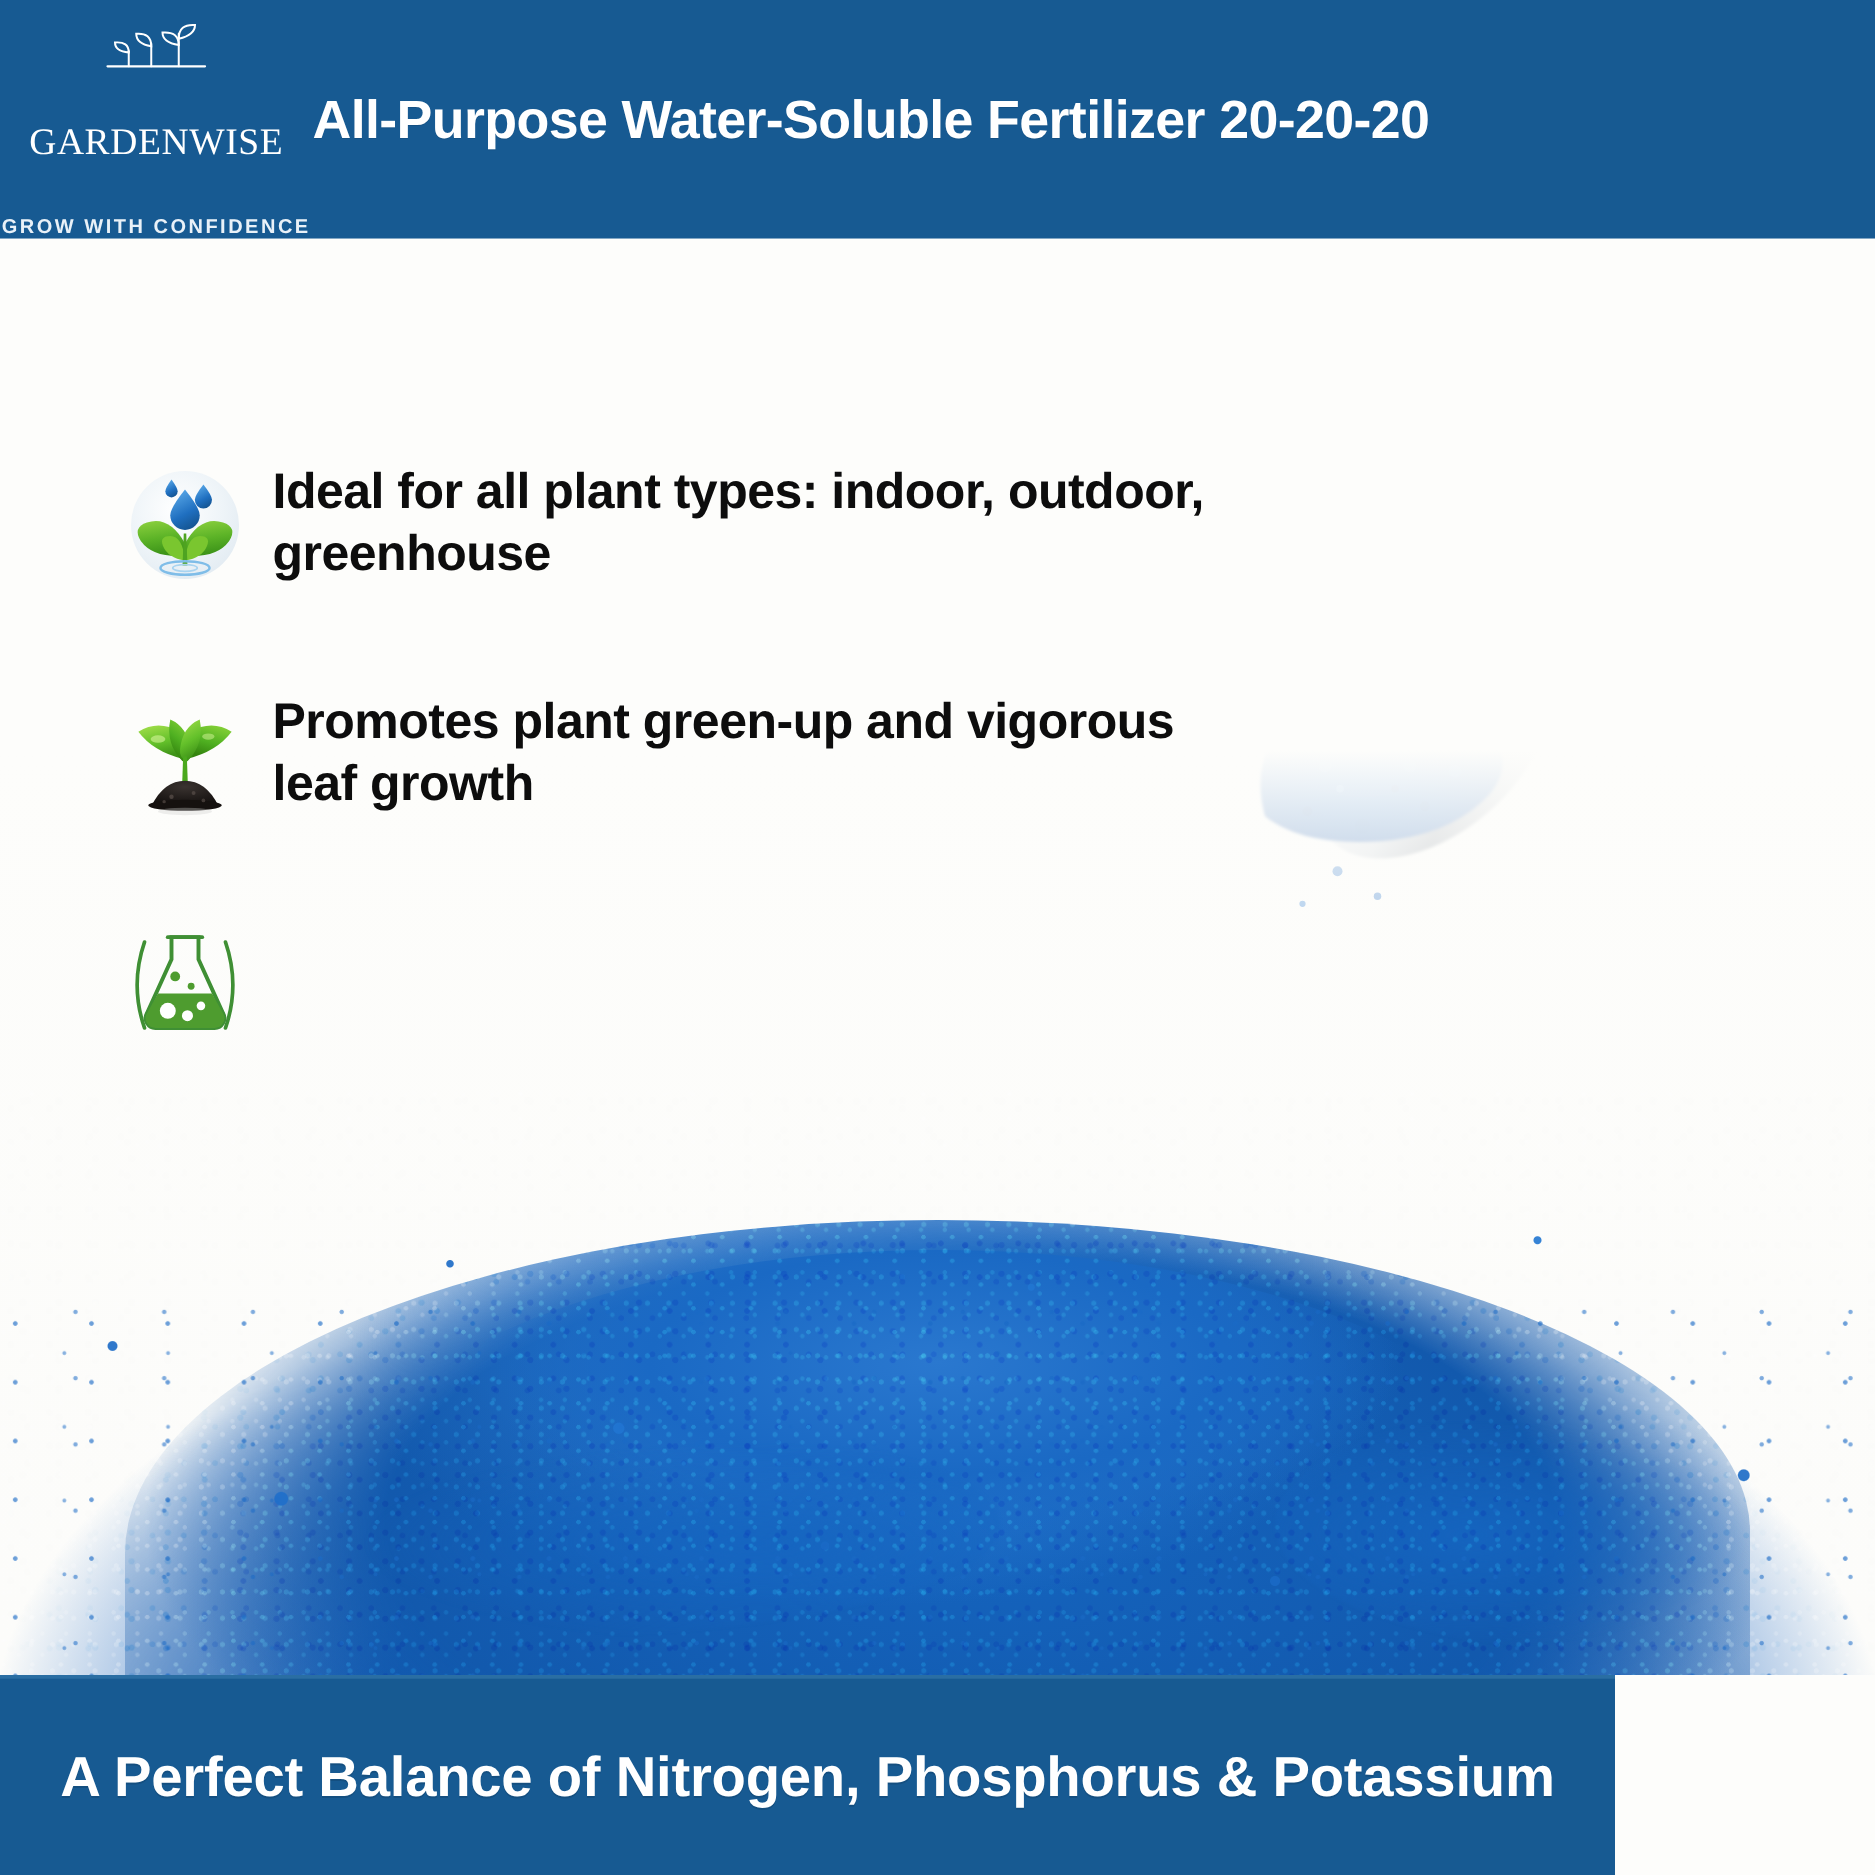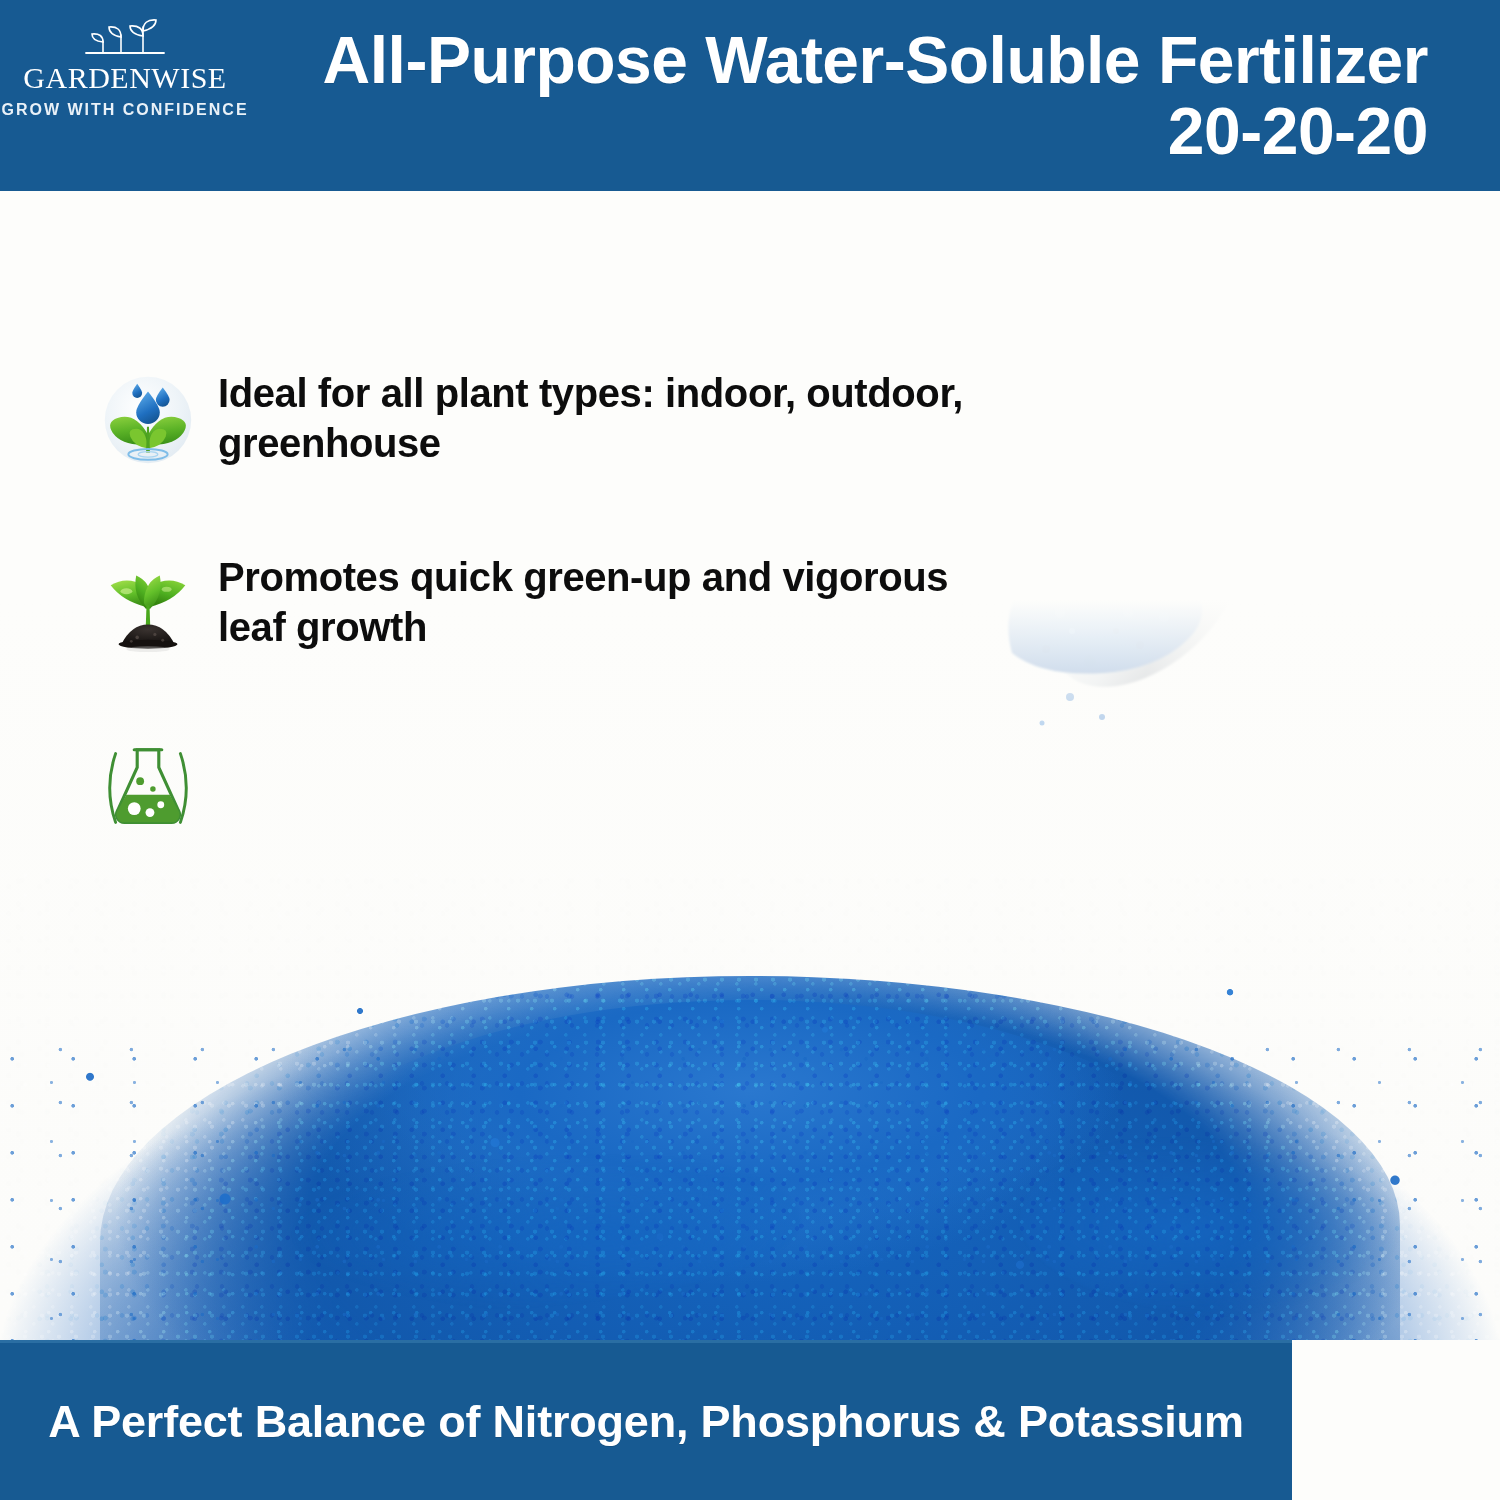--- a/index.html
+++ b/index.html
@@ -14,38 +14,38 @@
   }
 
   
   .header {
     position:absolute; left:0; top:0; width:1500px; height:191px;
     background:#175a92; display:flex; align-items:center;
   }
   .logo-block {
     width:250px; height:191px;
     display:flex; flex-direction:column;
-    align-items:center; justify-content:flex-start;
+    align-items:center; justify-content:space-between;
     padding-top:14px; flex:0 0 250px;
   }
   .logo-mark { width:150px; height:46px; display:block; }
   .logo-word {
     color:#ffffff; font-size:30px; font-weight:400;
     letter-spacing:0.5px; line-height:1.05;
     font-family:"Liberation Serif", serif;
     margin-top:2px;
   }
   .logo-tag {
     color:#e9f1f8; font-size:16px; font-weight:700;
     letter-spacing:2.0px; margin-top:7px;
   }
   .header-title {
-    flex:1 1 auto; text-align:right;
+    flex:1 1 auto; text-align:left;
     color:#ffffff; font-weight:700;
-    font-size:66px; line-height:1.07;
+    font-size:43px; line-height:1.07;
     letter-spacing:-0.5px;
     padding-right:72px;
     text-shadow:0 1px 0 rgba(0,0,0,0.10);
   }
 
   
   .photo {
     position:absolute; left:0; top:191px; width:1500px; height:1149px;
     background:
       radial-gradient(ellipse 70% 48% at 50% 104%, #1460bf 0%, #1460bf 42%, rgba(20,96,191,0) 72%),
@@ -341,21 +341,21 @@
             <ellipse cx="55" cy="96" rx="30" ry="4.5" fill="#15110f"></ellipse>
 
             <circle cx="44" cy="89" r="1.8" fill="#4b423e"></circle>
             <circle cx="62" cy="86" r="1.6" fill="#4b423e"></circle>
             <circle cx="70" cy="92" r="1.5" fill="#413935"></circle>
             <circle cx="38" cy="93" r="1.4" fill="#413935"></circle>
 
             <ellipse cx="55" cy="101" rx="22" ry="3" fill="#cfcfcf" opacity="0.35"></ellipse>
           </svg>
         </div>
-        <div class="feature-text">Promotes quick green-up and vigorous leaf growth</div>
+        <div class="feature-text">Promotes plant green-up and vigorous leaf growth</div>
       </div>
 
       <div class="feature">
         <div class="feature-icon">
           <svg viewBox="0 0 110 110" width="108" height="108">
             <g fill="none" stroke="#3f8f34" stroke-width="3" stroke-linecap="round">
 
               <path d="M22 20 q-12 35 0 70"></path>
 
               <path d="M88 20 q12 35 0 70"></path>

